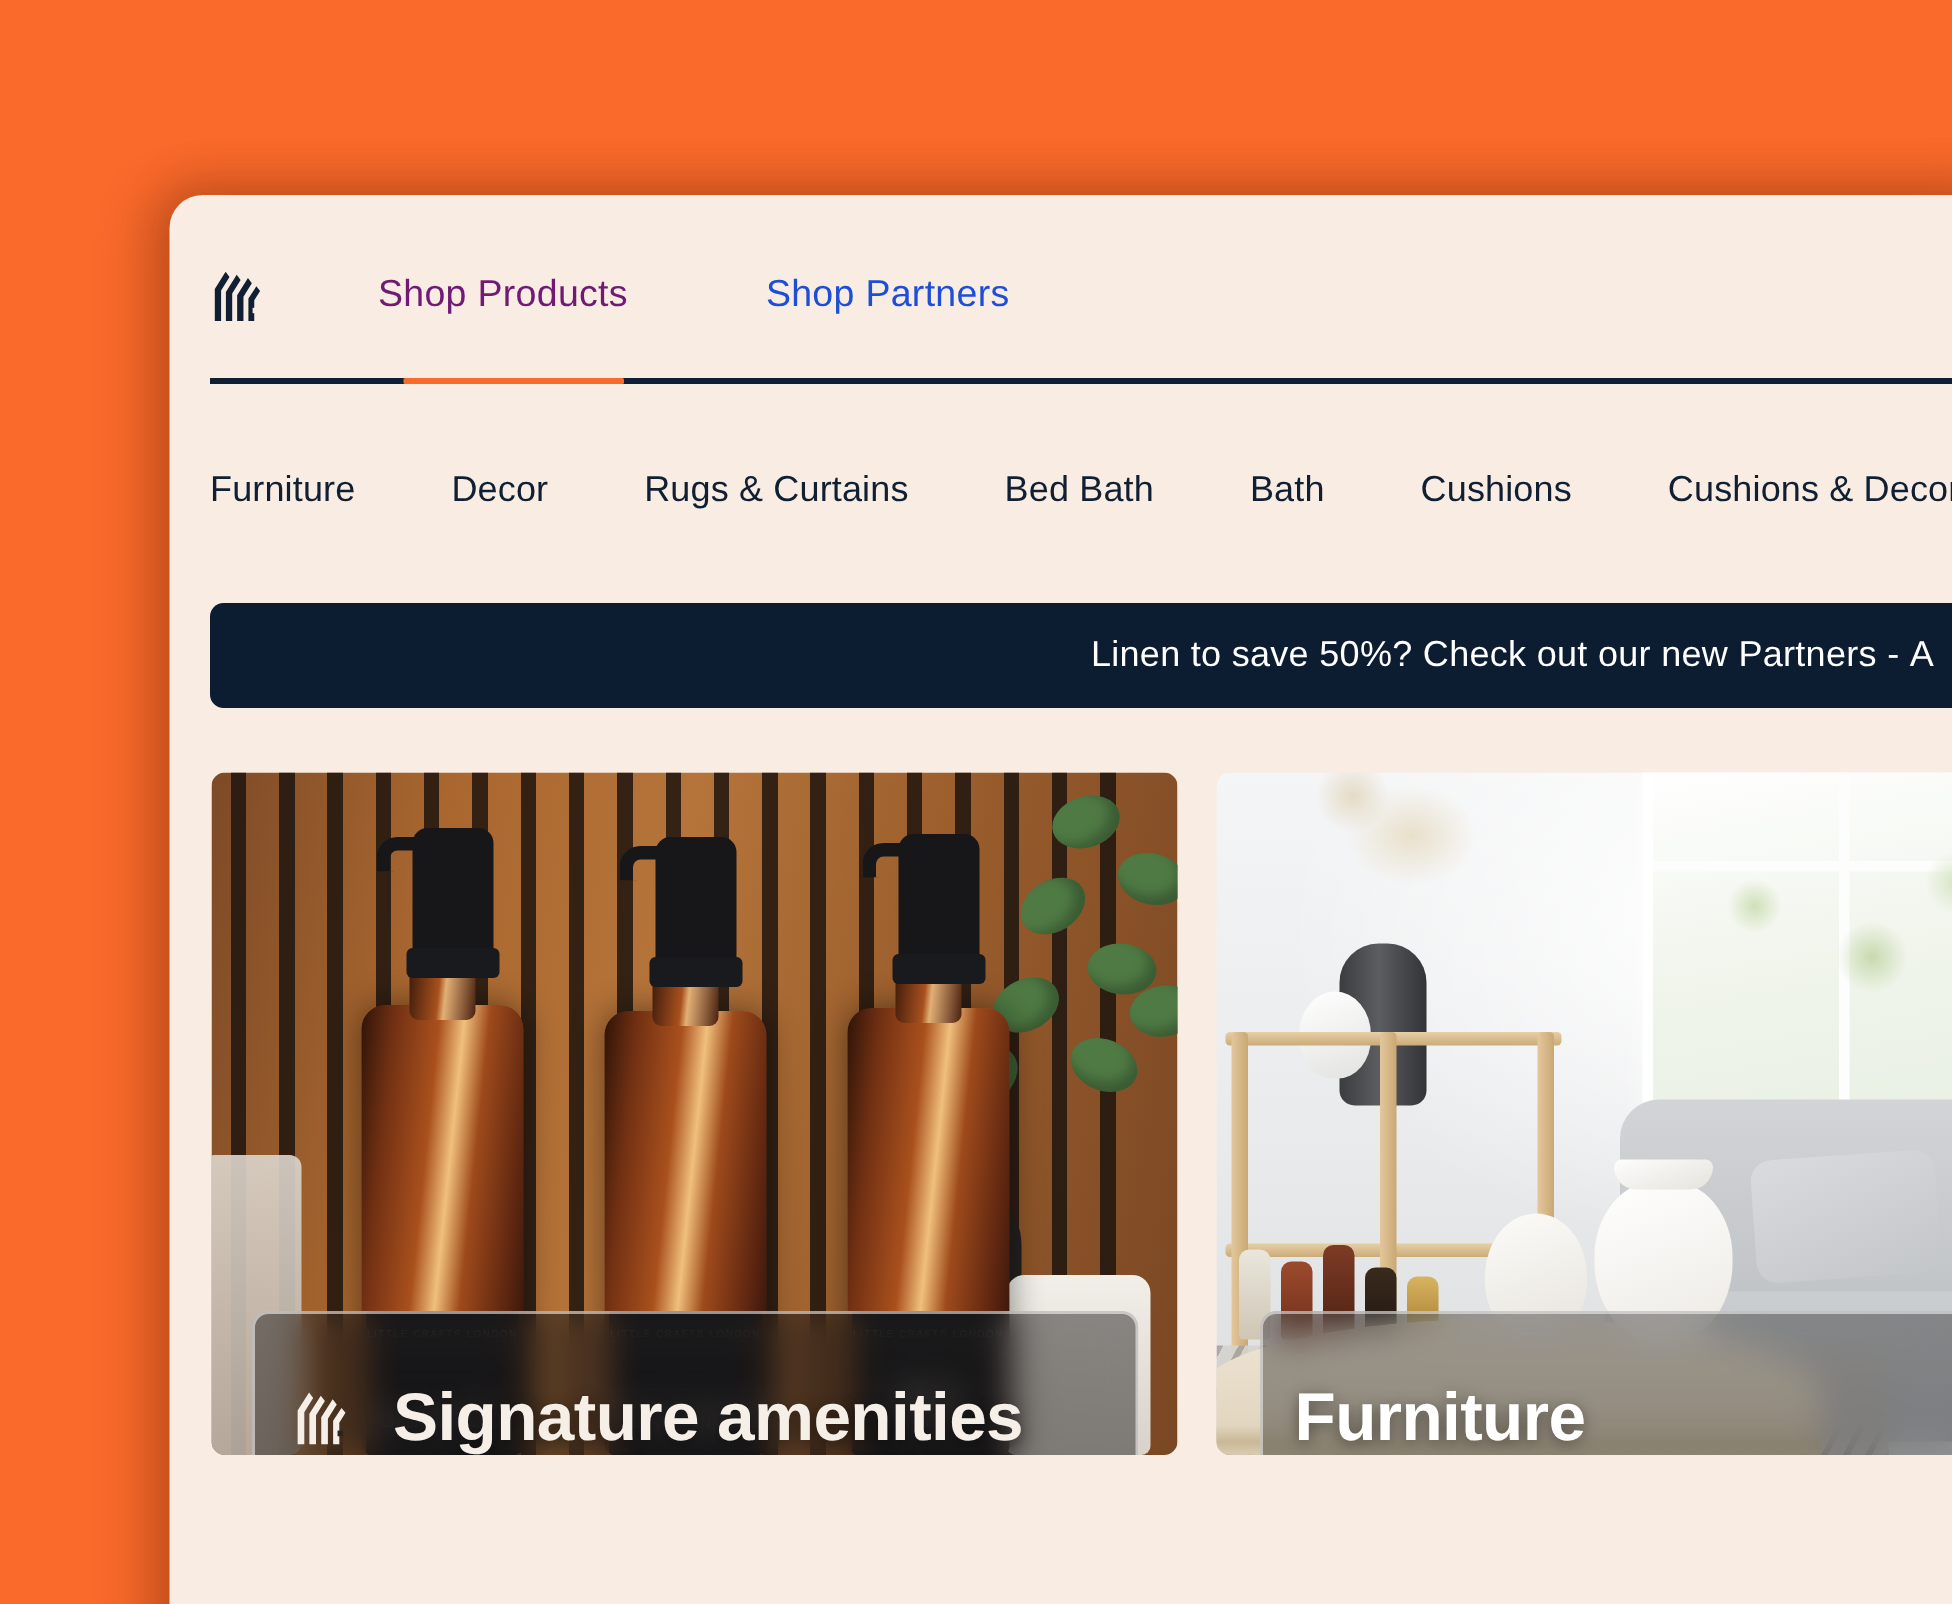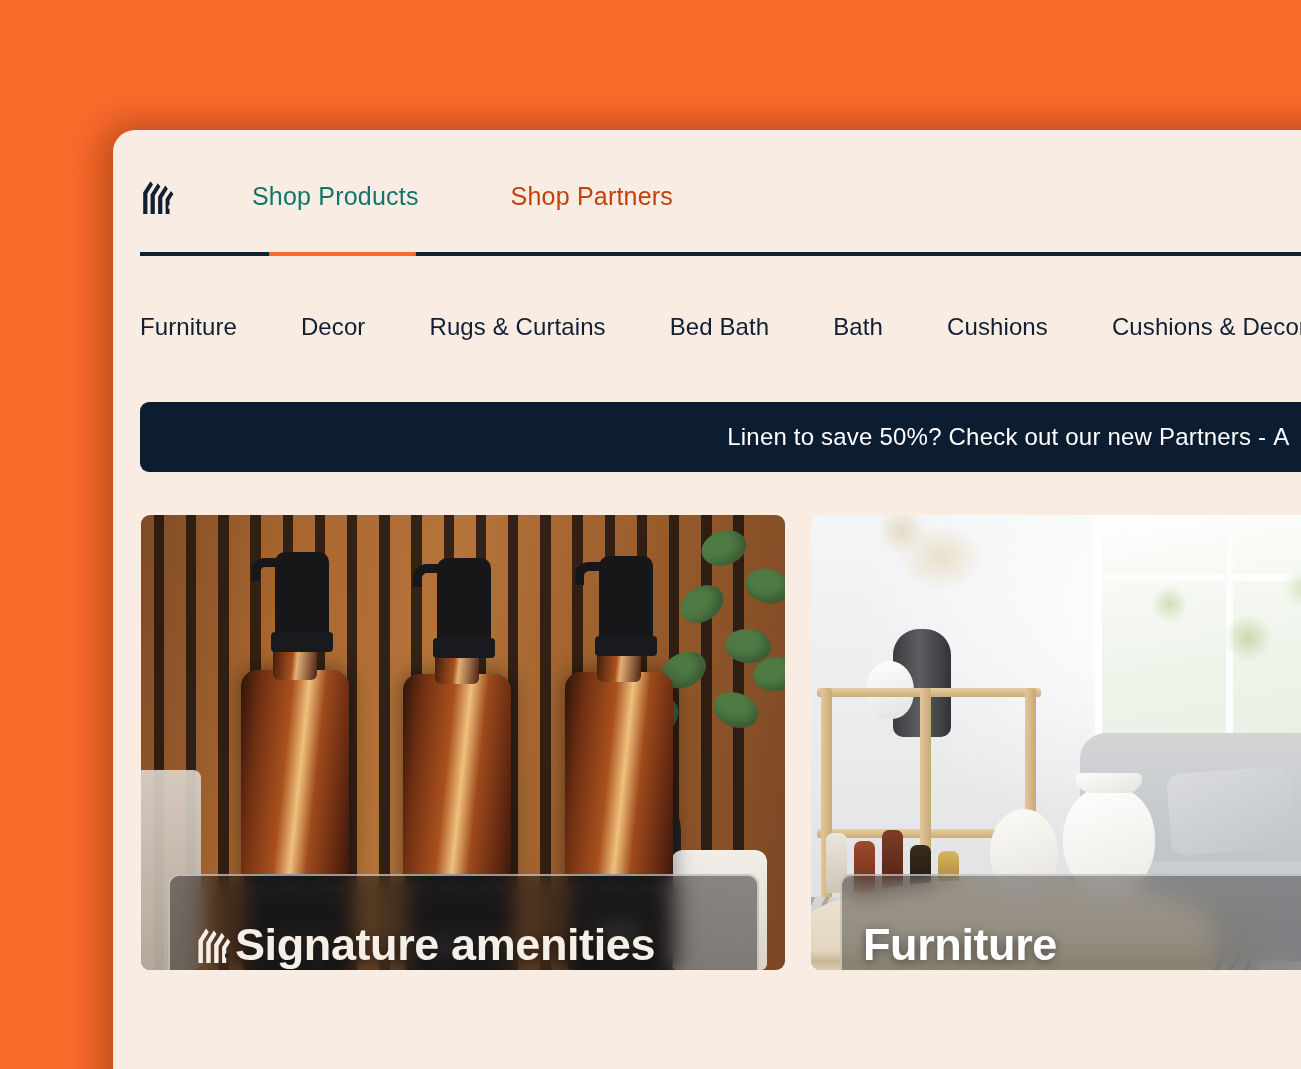--- a/index.html
+++ b/index.html
@@ -58,29 +58,29 @@
 
   .tabs {
     display: flex;
     align-items: center;
     height: 100%;
   }
 
   .tab {
     font-size: 25px;
     letter-spacing: 0.2px;
-    color: #c2410c;
+    color: #1d4ed8;
     padding: 0 26px;
     line-height: 1;
     cursor: pointer;
     white-space: nowrap;
     margin-right: 40px;
   }
   .tab:last-child { margin-right: 0; }
-  .tab.active { color: #0f766e; text-align: right; }
+  .tab.active { color: #701a75; text-align: right; }
 
   
   .tabline {
     position: absolute;
     left: 27px;
     right: 0;
     top: 122px;
     height: 4px;
     background: #101f33;
   }
@@ -447,21 +447,21 @@
     height: 140px;
     width: 591px;
     background: rgba(28, 26, 26, 0.48);
     backdrop-filter: blur(11px);
     -webkit-backdrop-filter: blur(11px);
     border: 2px solid rgba(255, 255, 255, 0.55);
     border-radius: 11px;
     display: flex;
     align-items: center;
     padding-left: 25px;
-    gap: 4px;
+    gap: 31px;
   }
   .caption.secondary {
     left: 29px;
     width: 530px;
     border-color: rgba(255,255,255,.5);
     background: rgba(38, 38, 38, 0.42);
     padding-left: 21px;
   }
   .caption-logo {
     width: 36px;

